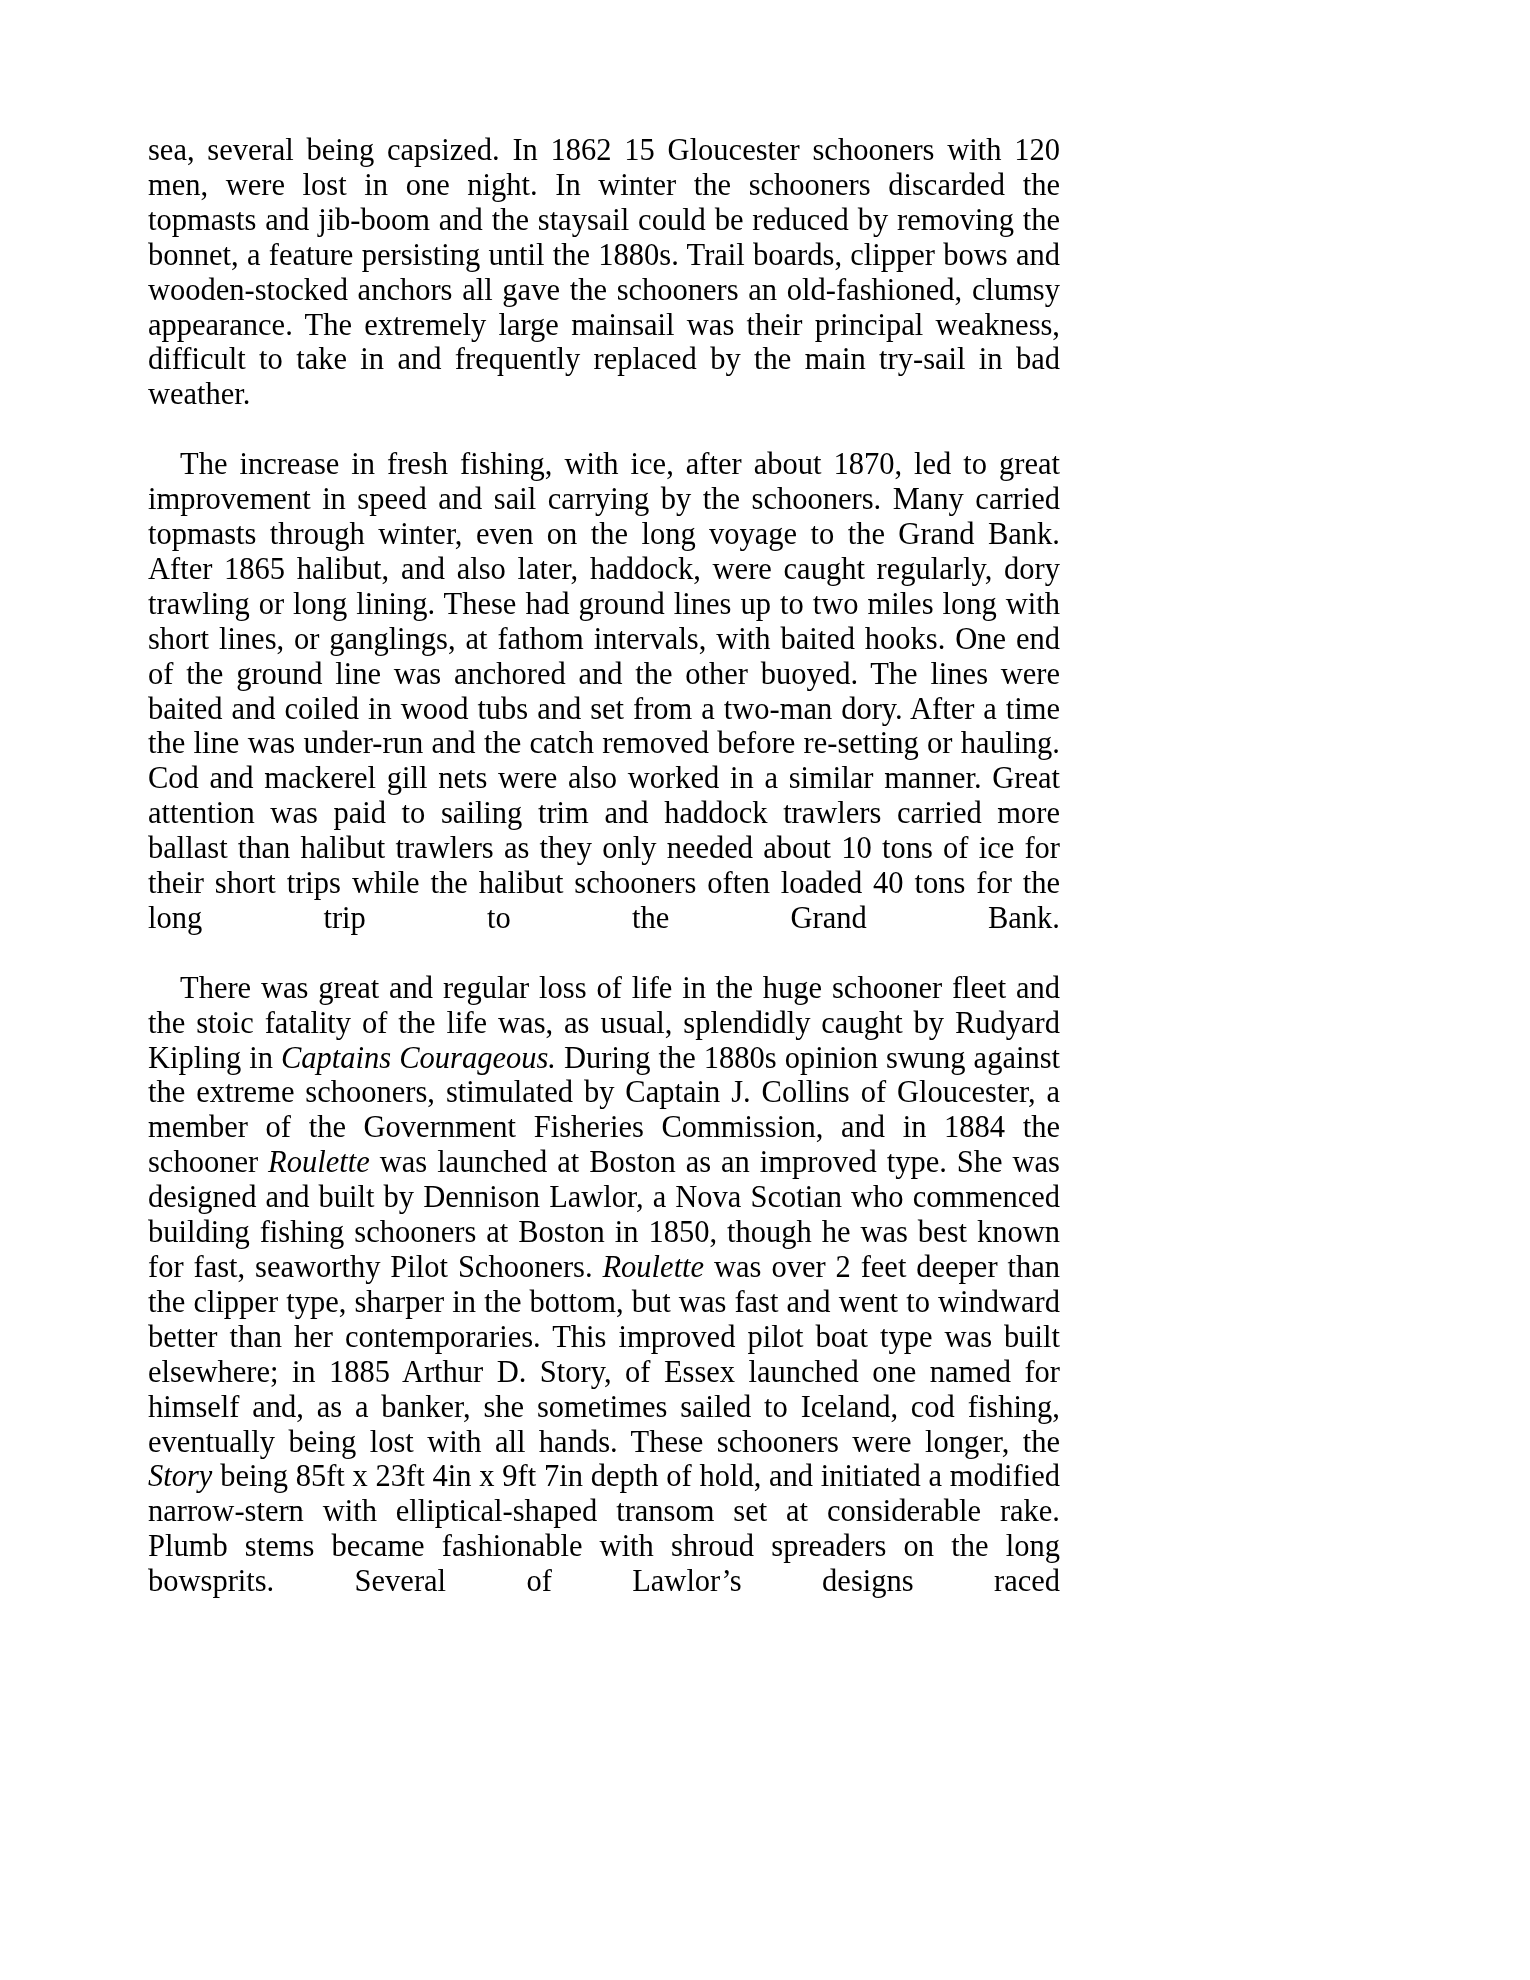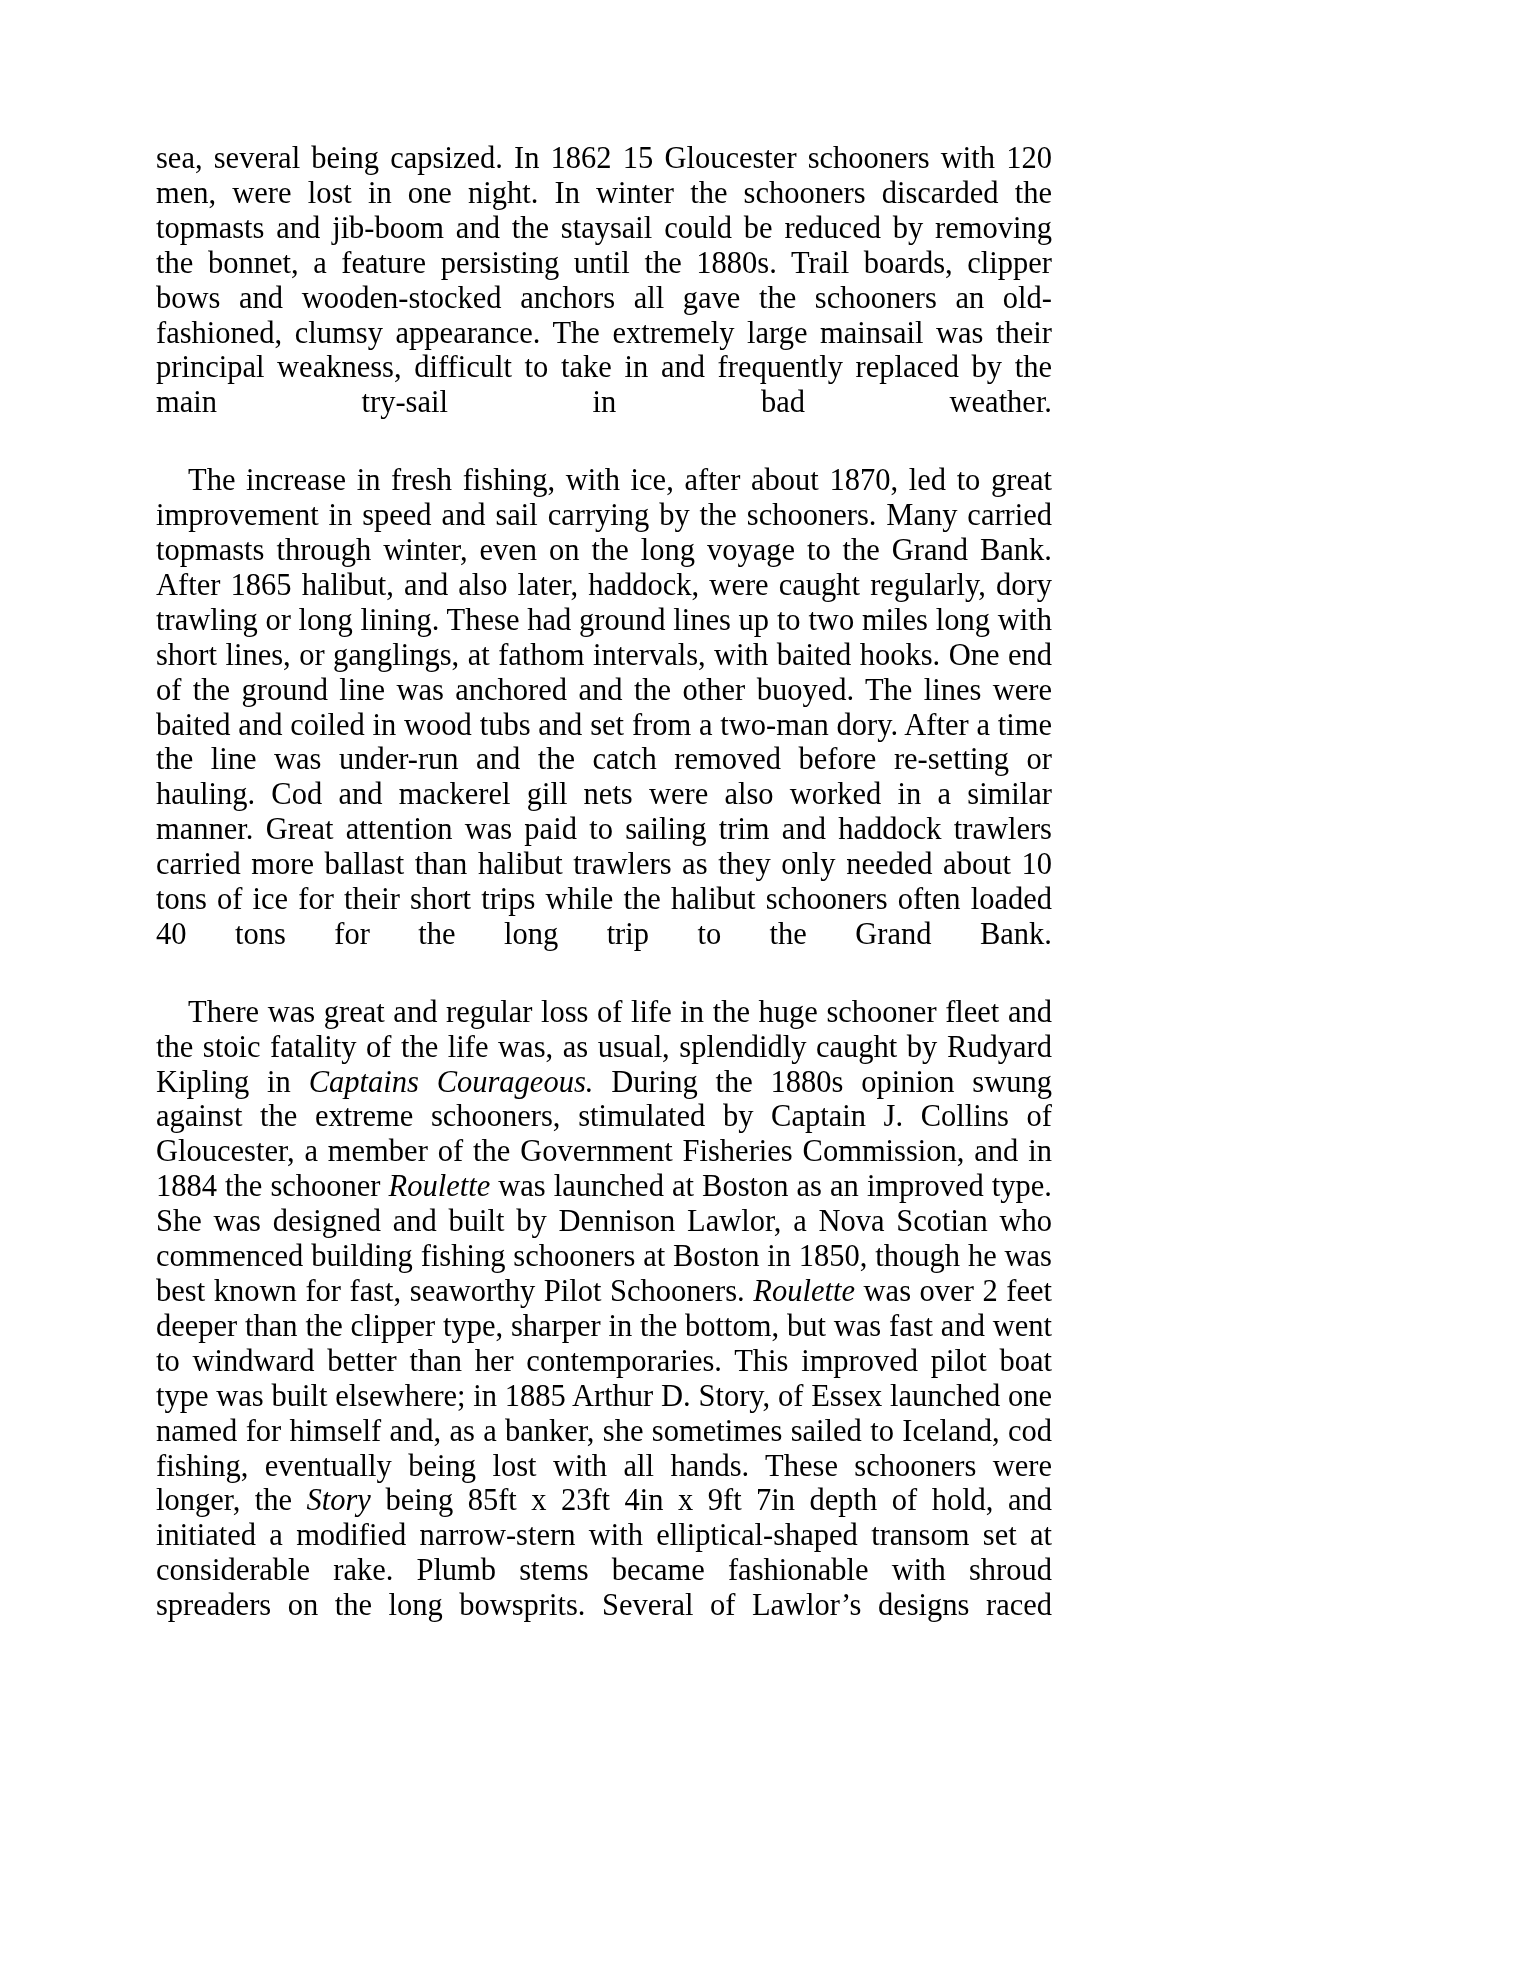--- a/index.html
+++ b/index.html
@@ -15,21 +15,21 @@
     box-sizing: border-box;
     overflow: hidden;
   }
   .text-column {
     position: absolute;
     left: 148px;
     top: 133px;
     width: 912px;
   }
   p.body-par {
-    margin: 8px;
+    margin: 0;
     font-family: "Liberation Serif", "DejaVu Serif", serif;
     font-size: 30.5px;
     line-height: 34.9px;
     color: #000000;
     text-align: justify;
     text-justify: inter-word;
     -webkit-hyphens: none;
     hyphens: none;
     word-spacing: 0px;
   }

